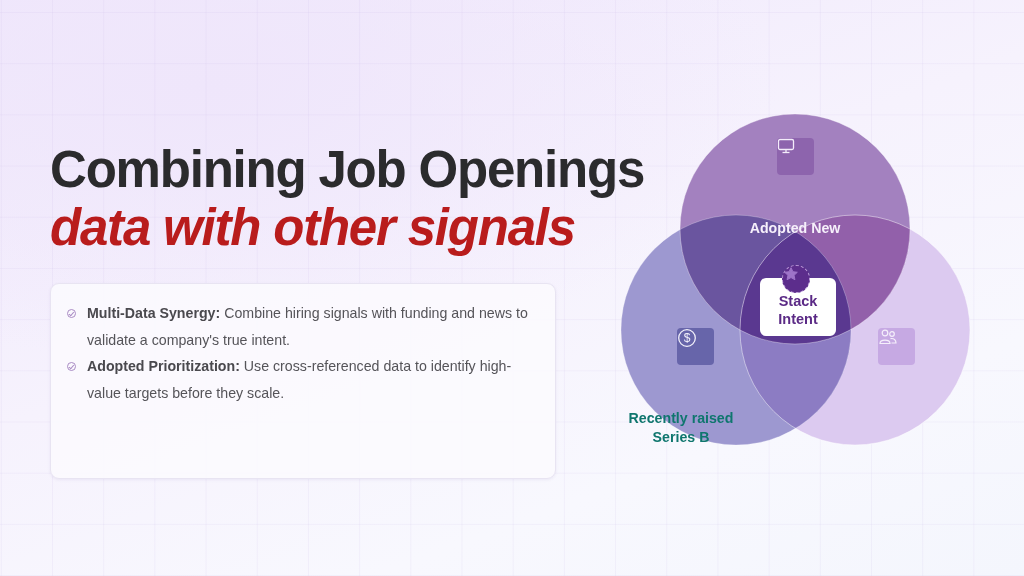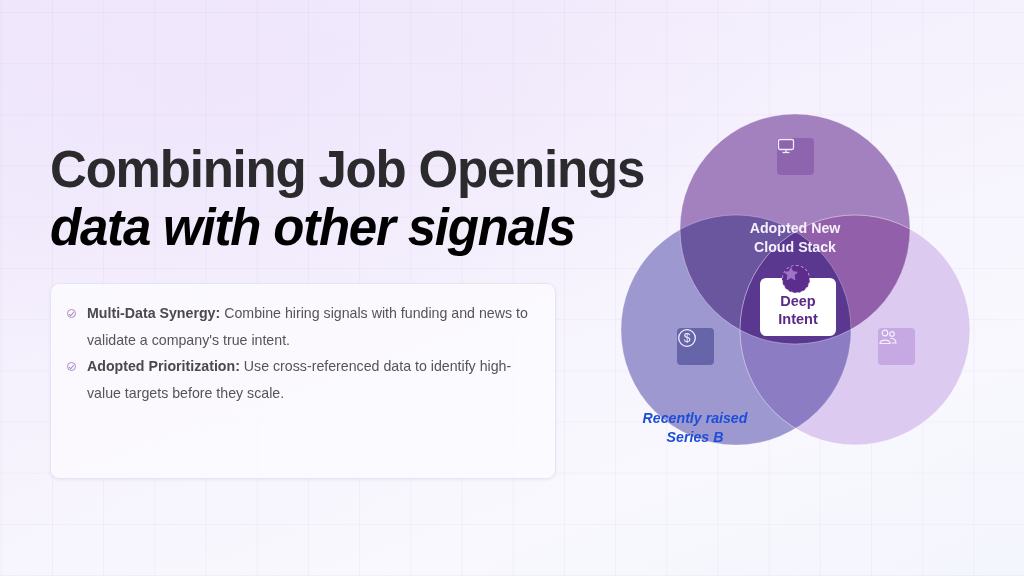--- a/index.html
+++ b/index.html
@@ -12,21 +12,21 @@
       linear-gradient(90deg, rgba(180,160,220,0.10) 1px, transparent 1px) 52px 0 / 51.2px 51.2px,
       radial-gradient(ellipse 70% 60% at 20% 15%, #efe6fb 0%, rgba(239,230,251,0) 80%),
       linear-gradient(160deg, #efe7fc 0%, #f6f2fd 45%, #f8f8fe 75%, #f4f6fd 100%);
   }
   .title { position: absolute; left: 50px; top: 96px; }
   .title-line1 {
     font-size: 51px; font-weight: 700; color: #2b2b2d;
     letter-spacing: -1.2px; line-height: 58px; display: block; white-space: nowrap; margin-top: 45px;
   }
   .title-line2 {
-    font-size: 51px; font-weight: 700; font-style: italic; color: #000000;
+    font-size: 51px; font-weight: 700; font-style: italic; color: #b91c1c;
     letter-spacing: -1.2px; line-height: 58px; display: block; white-space: nowrap;
   }
   .card {
     position: absolute; left: 50px; top: 283px; width: 506px; height: 196px;
     background: rgba(251,250,254,0.92);
     border: 1px solid #e8e4f2; border-radius: 9px;
     box-shadow: 0 1px 3px rgba(120,100,170,0.10);
     padding: 16px 20px 0 14px;
   }
   .bullet { display: flex; align-items: flex-start; margin-bottom: 0; }
@@ -131,47 +131,46 @@
 
   <div class="icon-box" style="left:177px; top:28px; background:#8d64ad;">
     <svg width="18" height="16" viewBox="0 0 18 16">
       <rect x="1.5" y="1.5" width="15" height="10" rx="1.5" fill="none" stroke="#f3ecfa" stroke-width="1.3"></rect>
       <line x1="9" y1="11.5" x2="9" y2="14" stroke="#f3ecfa" stroke-width="1.3"></line>
       <line x1="5.5" y1="14.5" x2="12.5" y2="14.5" stroke="#f3ecfa" stroke-width="1.3"></line>
     </svg>
   </div>
   <div class="circle-label" style="left:130px; top:73px; width:130px; color:#f6f0fb;">
     <div>Adopted New</div>
-    <div>Cloud Stack</div>
   </div>
 
   <div class="icon-box" style="left:77px; top:218px; background:#6765aa;">
     <svg width="20" height="20" viewBox="0 0 20 20">
       <circle cx="10" cy="10" r="8.3" fill="none" stroke="#f2f0fa" stroke-width="1.3"></circle>
       <text x="10" y="14.3" text-anchor="middle" font-size="12" font-family="Liberation Sans, sans-serif" fill="#f2f0fa">$</text>
     </svg>
   </div>
-  <div class="circle-label" style="left:30px; top:263px; width:130px; color:#1d4ed8;font-style:italic;">
+  <div class="circle-label" style="left:16px; top:263px; width:130px; color:#0f766e;">
     <div>Recently raised</div>
     <div>Series B</div>
   </div>
 
   <div class="icon-box" style="left:278px; top:218px; background:#c6a9e3;">
     <svg width="20" height="18" viewBox="0 0 20 18">
       <circle cx="7" cy="5" r="2.8" fill="none" stroke="#f5effb" stroke-width="1.2"></circle>
       <circle cx="14" cy="6" r="2.3" fill="none" stroke="#f5effb" stroke-width="1.2"></circle>
       <path d="M2 15.5 C2 11 12 11 12 15.5 Z" fill="none" stroke="#f5effb" stroke-width="1.2"></path>
       <path d="M12.5 10.6 C16 10 18 12 18 15 L13.5 15" fill="none" stroke="#f5effb" stroke-width="1.2"></path>
     </svg>
   </div>
   <div class="circle-label" style="left:232px; top:263px; width:130px; color:#704c8f;">
   </div>
 
   <div class="center-box">
-    <div class="center-label">Deep</div>
+    <div class="center-label">Stack</div>
     <div class="center-label">Intent</div>
   </div>
   <div class="star-badge">
     <svg width="16" height="16" viewBox="0 0 24 24">
       <path d="M12 2.5 L14.9 8.6 L21.5 9.4 L16.6 14 L17.9 20.6 L12 17.3 L6.1 20.6 L7.4 14 L2.5 9.4 L9.1 8.6 Z" fill="#9e74c8" stroke="#9e74c8" stroke-linejoin="round" stroke-width="1.5"></path>
     </svg>
   </div>
 </div>
 
 </body></html>

